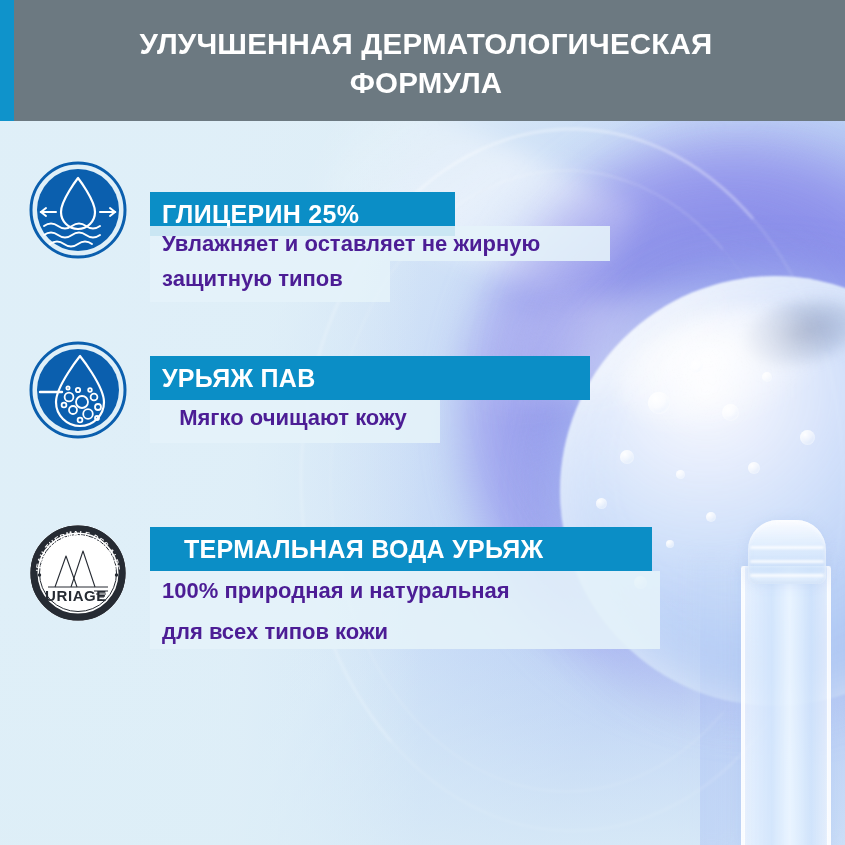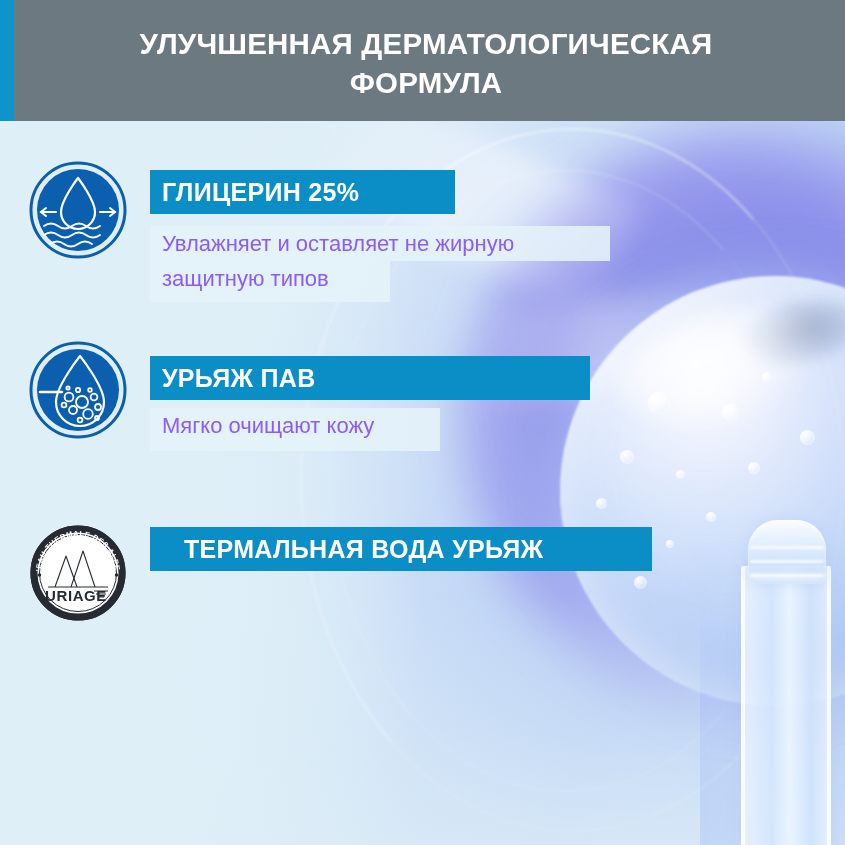--- a/index.html
+++ b/index.html
@@ -288,48 +288,48 @@
   .banner {
     position: absolute;
     left: 150px;
     height: 44px;
     background: #0b8ec6;
     display: flex;
     align-items: center;
     padding-left: 12px;
     box-sizing: border-box;
   }
-  .f1 .banner { top: 10px; width: 305px; }
+  .f1 .banner { top: 32px; width: 305px; }
   .f2 .banner { top: 16px; width: 440px; }
   .f3 .banner { top: 12px; width: 502px; padding-left: 34px; }
 
   .banner-text {
     color: #ffffff;
     font-size: 25px;
     font-weight: bold;
     letter-spacing: 0.3px;
     line-height: 1;
     white-space: nowrap;
   }
 
   .body-lines {
     position: absolute;
     left: 150px;
   }
   .f1 .body-lines { top: 66px; }
-  .f2 .body-lines { top: 68px; }
+  .f2 .body-lines { top: 60px; text-align: center; }
   .f3 .body-lines { top: 56px; }
 
   .body-line {
     display: block;
     width: fit-content;
     background: rgba(229,243,249,0.88);
-    color: #8b5cf6;
+    color: #4c1d95;
     font-size: 22px;
-    font-weight: normal;
+    font-weight: bold;
     line-height: 1.42;
     padding: 2px 16px 2px 12px;
     white-space: nowrap;
     box-sizing: border-box;
   }
   .f1 .body-line:nth-child(1) { min-width: 460px; }
   .f1 .body-line:nth-child(2) { min-width: 240px; padding-bottom: 8px; }
   .f2 .body-line { min-width: 290px; padding-bottom: 10px; }
   .f3 .body-line:nth-child(1) { min-width: 510px; padding-top: 4px; }
   .f3 .body-line:nth-child(2) { min-width: 510px; padding-top: 8px; }
@@ -476,17 +476,19 @@
             <line x1="68" y1="71" x2="78" y2="71"></line>
             <line x1="70" y1="74" x2="76" y2="74"></line>
             <line x1="72" y1="77" x2="74" y2="77"></line>
           </g>
         </svg>
       </div>
       <div class="banner">
         <span class="banner-text">ТЕРМАЛЬНАЯ ВОДА УРЬЯЖ</span>
       </div>
       <div class="body-lines">
+        <span class="body-line">100% природная и натуральная</span>
+        <span class="body-line">для всех типов кожи</span>
       </div>
     </div>
 
   </div>
 </div>
 
 </body></html>

